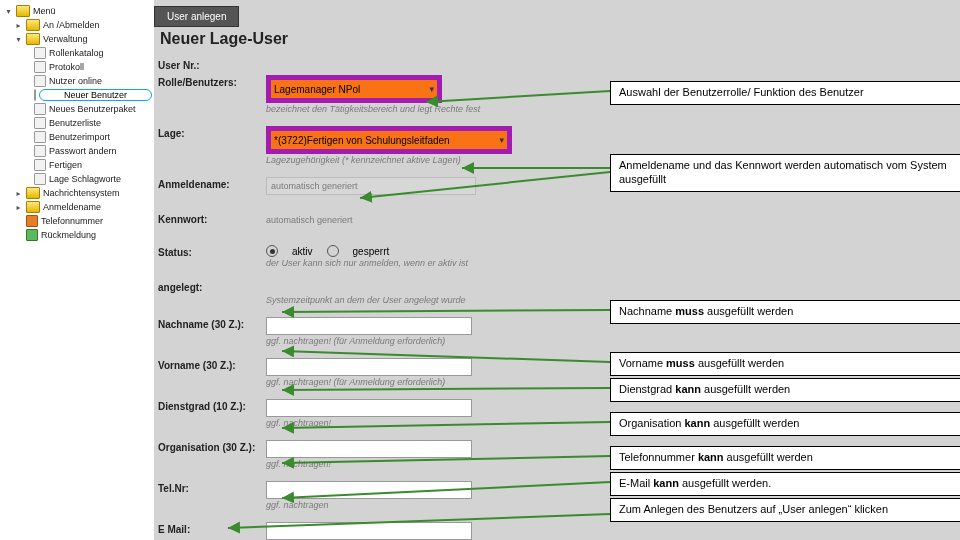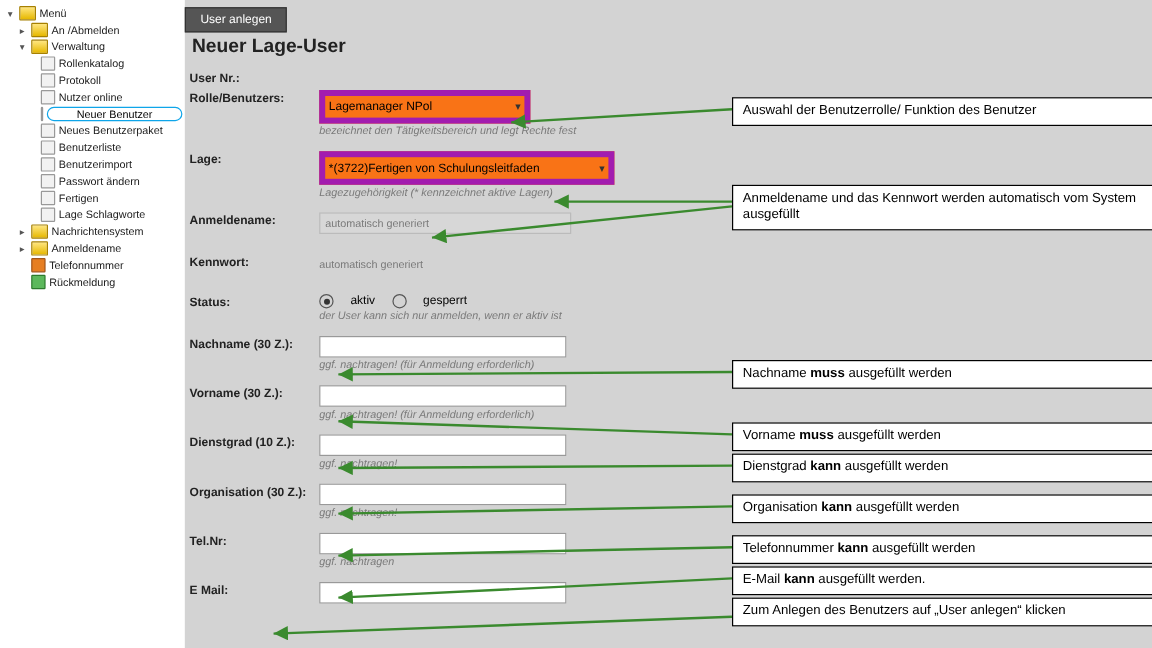--- a/index.html
+++ b/index.html
@@ -21,21 +21,21 @@
 .form-area{position:absolute;left:158px;top:30px;width:440px}
 .form-title{font-size:16px;font-weight:bold;margin:0 0 10px 2px;color:#222}
 .row{display:flex;align-items:flex-start;margin-bottom:4px}
 .row .lbl{width:108px;font-size:10px;font-weight:bold;color:#222;padding-top:2px}
 .row .val{flex:1}
 .hint{font-size:9px;color:#7a7a7a;font-style:italic;margin:1px 0 8px 0}
 .input-box{background:#fff;border:1px solid #999;height:16px;width:200px;padding:0 2px;font-size:10px}
 .input-box.small{width:90px}
 .select-box{background:#f97316;border:5px solid #a21caf;height:18px;width:160px;display:inline-flex;align-items:center;padding:0 3px;font-size:10px}
 .select-box .caret{margin-left:auto;font-size:9px;color:#333}
-.radio-row{display:flex;gap:14px;font-size:10px}
+.radio-row{display:flex;gap:14px;align-items:center;font-size:10px}
 .radio-row .r{width:10px;height:10px;border:1px solid #555;border-radius:50%;display:inline-flex;align-items:center;justify-content:center}
 .radio-row .r.on::after{content:'';width:5px;height:5px;background:#333;border-radius:50%}
 .gen{background:#d7d7d7;border:1px solid #bbb;height:16px;width:200px;display:flex;align-items:center;padding:0 4px;font-size:9px;color:#7a7a7a;}
 
 .callout{position:absolute;background:#fff;border:1px solid #000;padding:4px 8px;font-size:11px;line-height:1.25;width:338px}
 
 svg.arrows{position:absolute;left:0;top:0;pointer-events:none}
 </style>
 </head>
 <body>
@@ -167,20 +167,27 @@
         <div class="radio-row">
           <span class="r on"></span>
           <span>aktiv</span>
           <span class="r"></span>
           <span>gesperrt</span>
         </div>
       <div class="hint">der User kann sich nur anmelden, wenn er aktiv ist</div>
       </div>
     </div>
 
+  <div class="row">
+      <div class="lbl">angelegt:</div>
+    <div class="val">
+        <div style="height:14px"></div>
+        <div class="hint">Systemzeitpunkt an dem der User angelegt wurde</div>
+      </div>
+    </div>
 
   <div class="row">
       <div class="lbl">Nachname (30 Z.):</div>
     <div class="val">
         <div class="input-box"></div>
       <div class="hint">ggf. nachtragen! (für Anmeldung erforderlich)</div>
       </div>
     </div>
 
   <div class="row">

